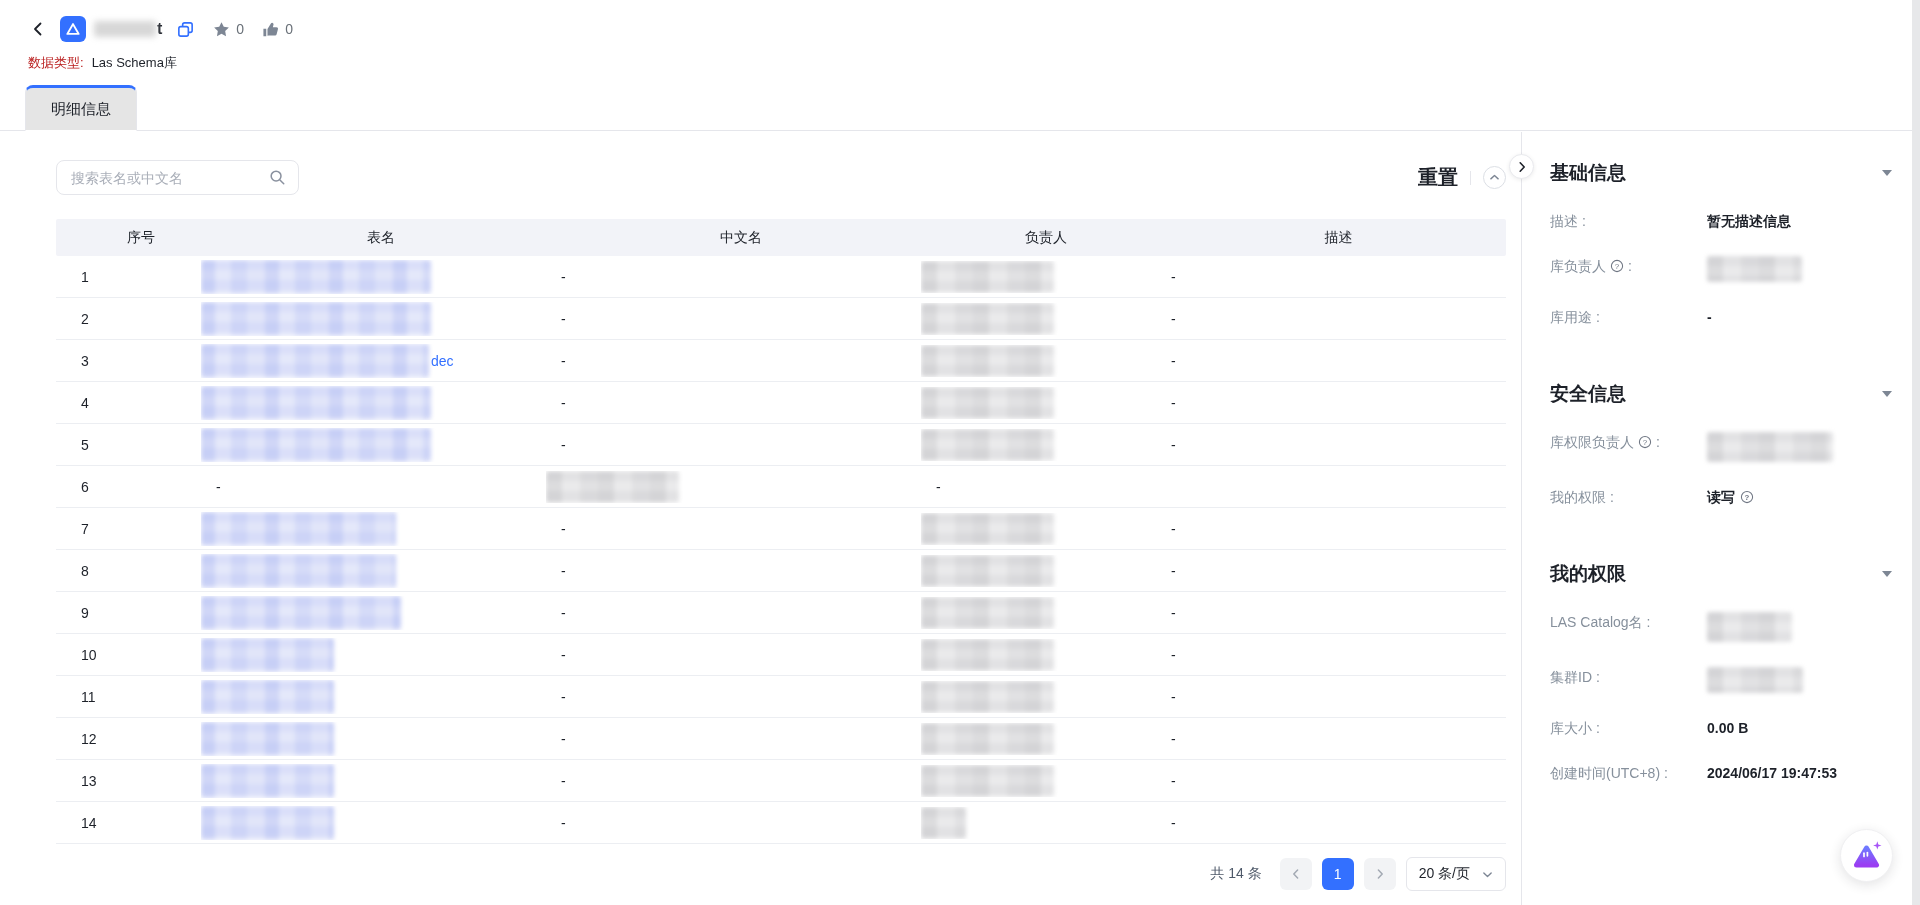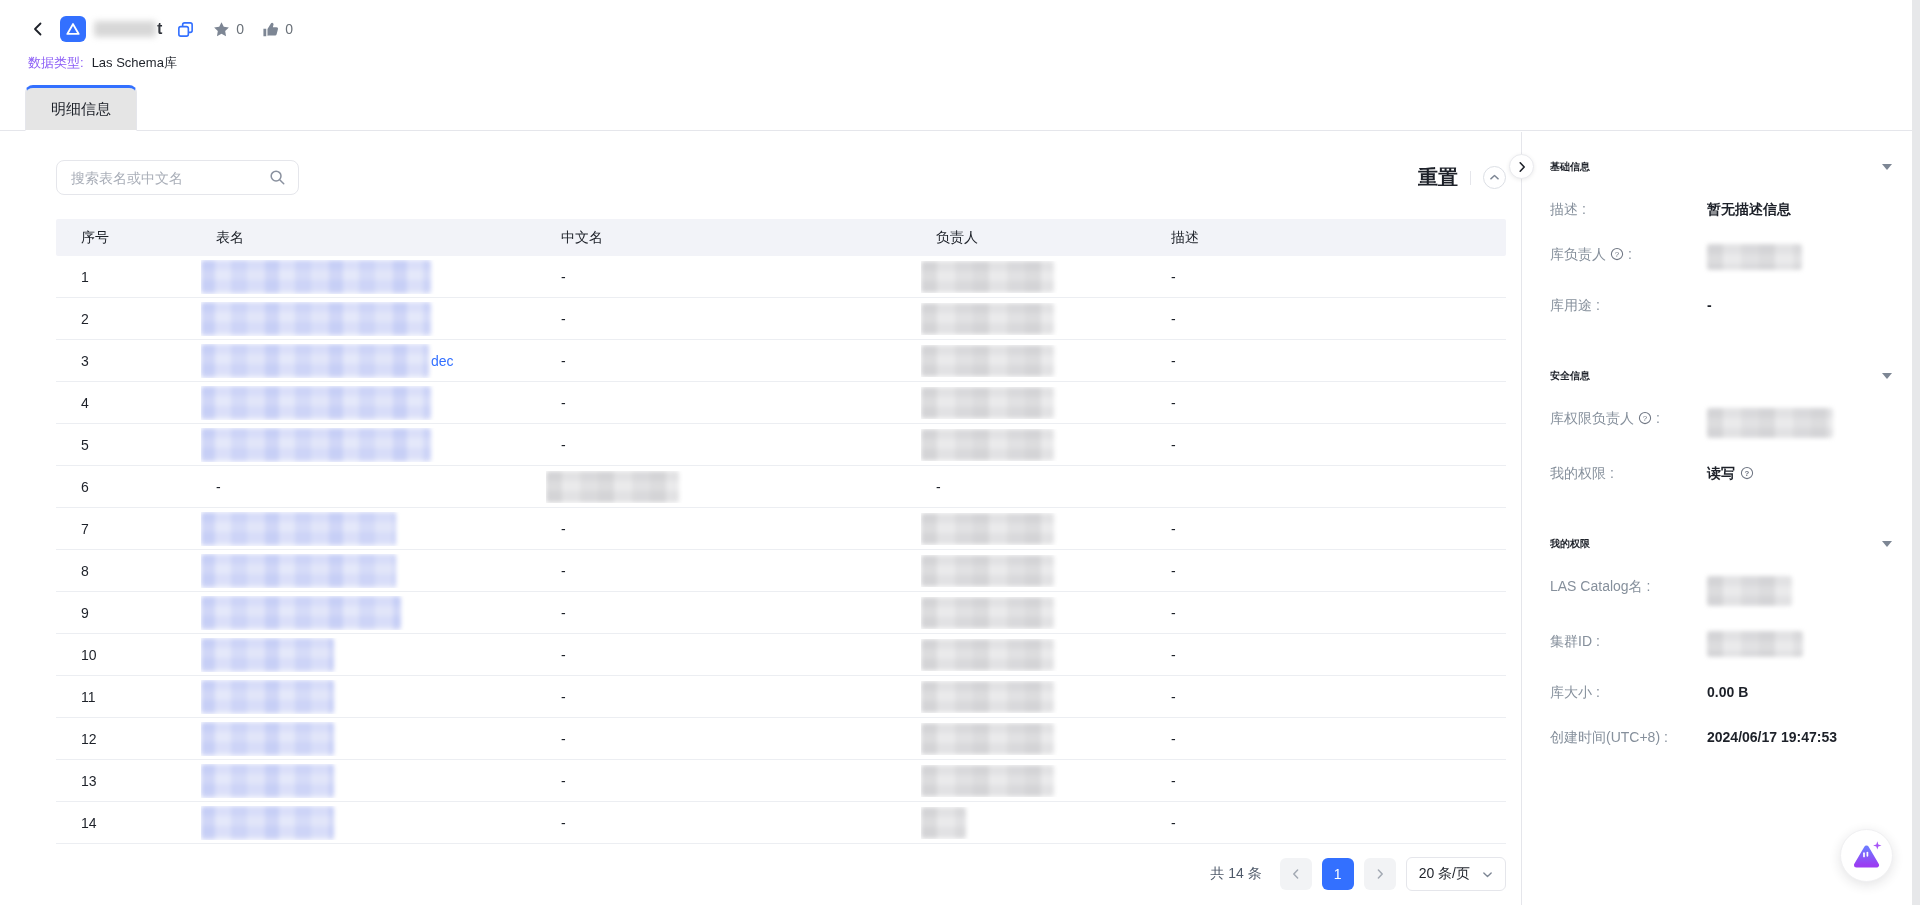--- a/index.html
+++ b/index.html
@@ -12,21 +12,21 @@
   
   .topbar { display:flex; align-items:center; gap:8px; padding:16px 0 0 28px; height:42px; }
   .back-btn { width:20px; height:20px; display:flex; align-items:center; justify-content:center; cursor:pointer; }
   .logo { width:26px; height:26px; border-radius:6px; background:#3370ff; display:flex; align-items:center; justify-content:center; margin-left:4px; }
   .title-wrap { display:flex; align-items:baseline; }
   .mz-dark { width:62px; height:16px; background:#d7d7d7; filter:blur(3px); border-radius:2px; align-self:center; }
   .title-suffix { font-size:16px; font-weight:700; margin-left:1px; }
   .copy-btn { margin-left:6px; display:flex; align-items:center; cursor:pointer; }
   .metric { display:flex; align-items:center; gap:6px; color:#697078; font-size:14px; margin-left:10px; }
   .meta-row { padding:12px 0 0 28px; font-size:13px; display:flex; gap:8px; align-items:center; }
-  .meta-label { color:#8b5cf6; }
+  .meta-label { color:#b91c1c; }
   .meta-value { color:#1d2129; }
   
   .tabbar { position:relative; margin-top:14px; height:45px; border-bottom:1px solid #e5e6eb; }
   .tab-active {
     position:absolute; left:25px; bottom:-1px; width:112px; height:46px;
     background:#e5e5e5; border:1px solid #e5e6eb; border-bottom:1px solid #fff;
     border-top:3px solid #3370ff; border-radius:8px 8px 0 0;
     display:flex; align-items:center; justify-content:center; font-size:15px; color:#1d2129; cursor:pointer;
   }
   
@@ -51,21 +51,21 @@
   .reset-area { display:flex; align-items:center; gap:12px; }
   .reset-label { font-size:20px; font-weight:700; color:#1d2129; cursor:pointer; }
   .vsep { width:1px; height:14px; background:#e5e6eb; }
   .collapse-circle {
     width:23px; height:23px; border-radius:50%; border:1px solid #dcdfe5; background:#fff;
     display:flex; align-items:center; justify-content:center; cursor:pointer;
   }
   
   .table { margin:24px 15px 0 25px; }
   .thead, .trow { display:grid; grid-template-columns:145px 345px 375px 235px 1fr; align-items:center; }
-  .thead { height:37px; background:#f2f3f8; border-radius:2px; font-weight:400; color:#1d2129; }
+  .thead { height:37px; background:#f2f3f8; border-radius:2px; font-weight:400; color:#1d2129;text-align:center; }
   .trow { height:42px; border-bottom:1px solid #eceef2; }
   .cell { padding-left:15px; overflow:hidden; }
   .cell.c0 { padding-left:25px; }
   .cell.c1 { padding-left:0; display:flex; align-items:center; }
   .mz-blue {
     height:34px; border-radius:3px; filter:blur(2px);
     background-color:#eef0fb;
     background-image:
       repeating-linear-gradient(90deg, rgba(88,112,230,.18) 0 14px, rgba(88,112,230,.04) 14px 30px, rgba(88,112,230,.14) 30px 46px, rgba(88,112,230,.06) 46px 64px),
       repeating-linear-gradient(180deg, rgba(120,140,240,.12) 0 10px, rgba(120,140,240,.03) 10px 20px);
@@ -81,21 +81,21 @@
   .name-suffix { color:#3370ff; margin-left:2px; cursor:pointer; white-space:nowrap; }
   
   .pagination { display:flex; align-items:center; justify-content:flex-end; gap:10px; margin:13px 15px 0 25px; }
   .pg-total { color:#4e5969; margin-right:8px; }
   .pg-btn { width:32px; height:32px; border-radius:6px; background:#f2f3f5; display:flex; align-items:center; justify-content:center; cursor:pointer; }
   .pg-cur { width:32px; height:32px; border-radius:6px; background:#3370ff; color:#fff; display:flex; align-items:center; justify-content:center; cursor:pointer; }
   .pg-size { height:34px; border:1px solid #e5e6eb; border-radius:6px; display:flex; align-items:center; gap:12px; padding:0 12px; cursor:pointer; background:#fff; }
   
   .sec { margin-bottom:0; }
   .sec + .sec { margin-top:54px; }
-  .sec-title { display:flex; align-items:center; justify-content:space-between; font-size:10px; font-weight:700; color:#1d2129; }
+  .sec-title { display:flex; align-items:center; justify-content:space-between; font-size:19px; font-weight:700; color:#1d2129; }
   .caret { width:0; height:0; border-left:5px solid transparent; border-right:5px solid transparent; border-top:6px solid #7d8694; cursor:pointer; }
   .field { display:flex; align-items:flex-start; margin-top:25px; line-height:20px; }
   .f-label { width:157px; flex-shrink:0; color:#86909c; display:flex; align-items:center; gap:4px; }
   .f-value { color:#1d2129; font-weight:700; display:flex; align-items:center; gap:5px; }
   .blur-val { display:block; }
   
   .scrollbar { position:absolute; right:0; top:0; width:8px; height:905px; background:#e7e8ea; }
   .ai-fab {
     position:absolute; left:1840px; top:829px; width:53px; height:53px; border-radius:50%;
     background:#fff; border:1px solid #f0f0f2; box-shadow:0 3px 12px rgba(31,35,41,.12);

